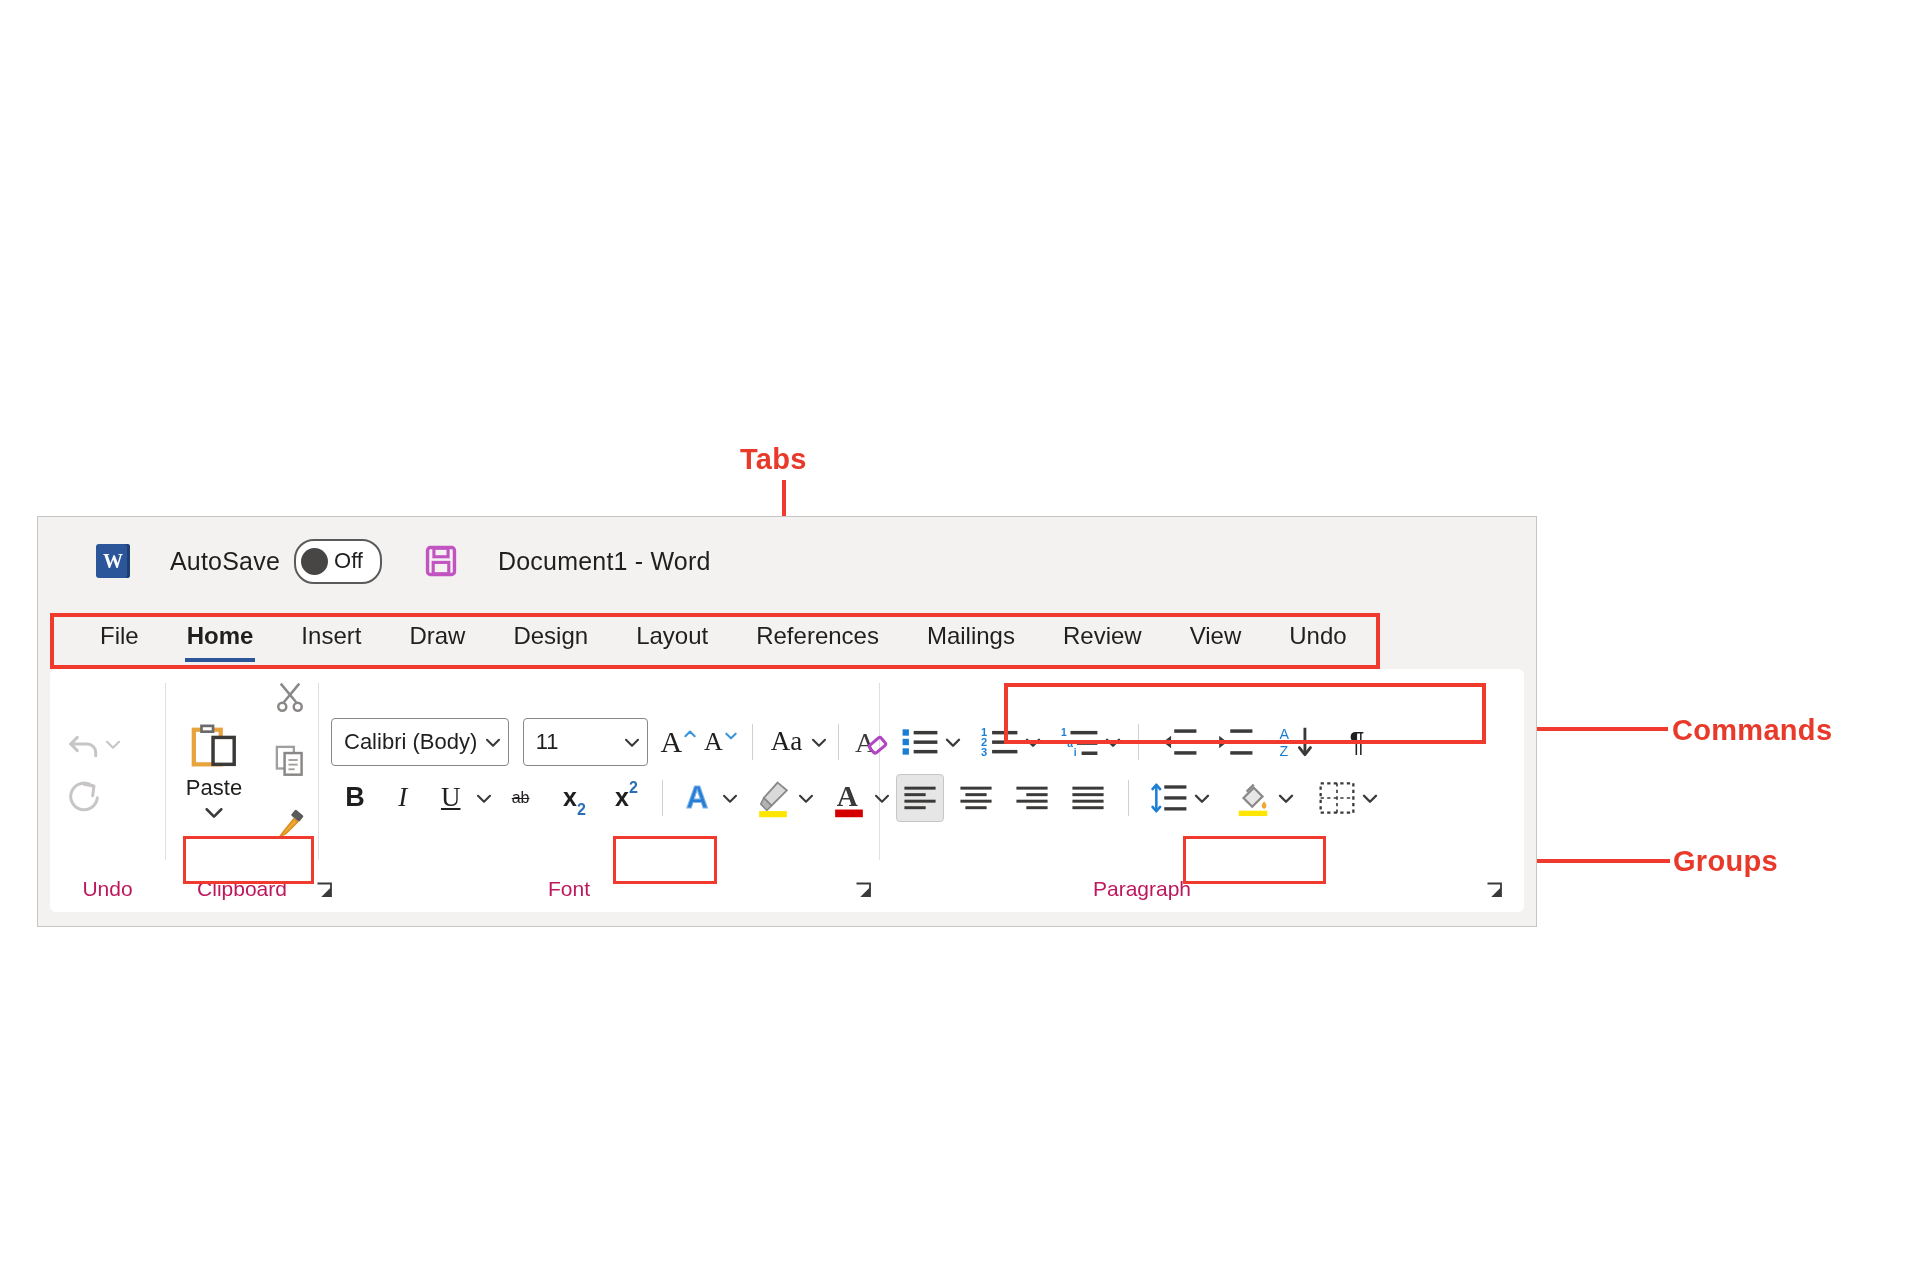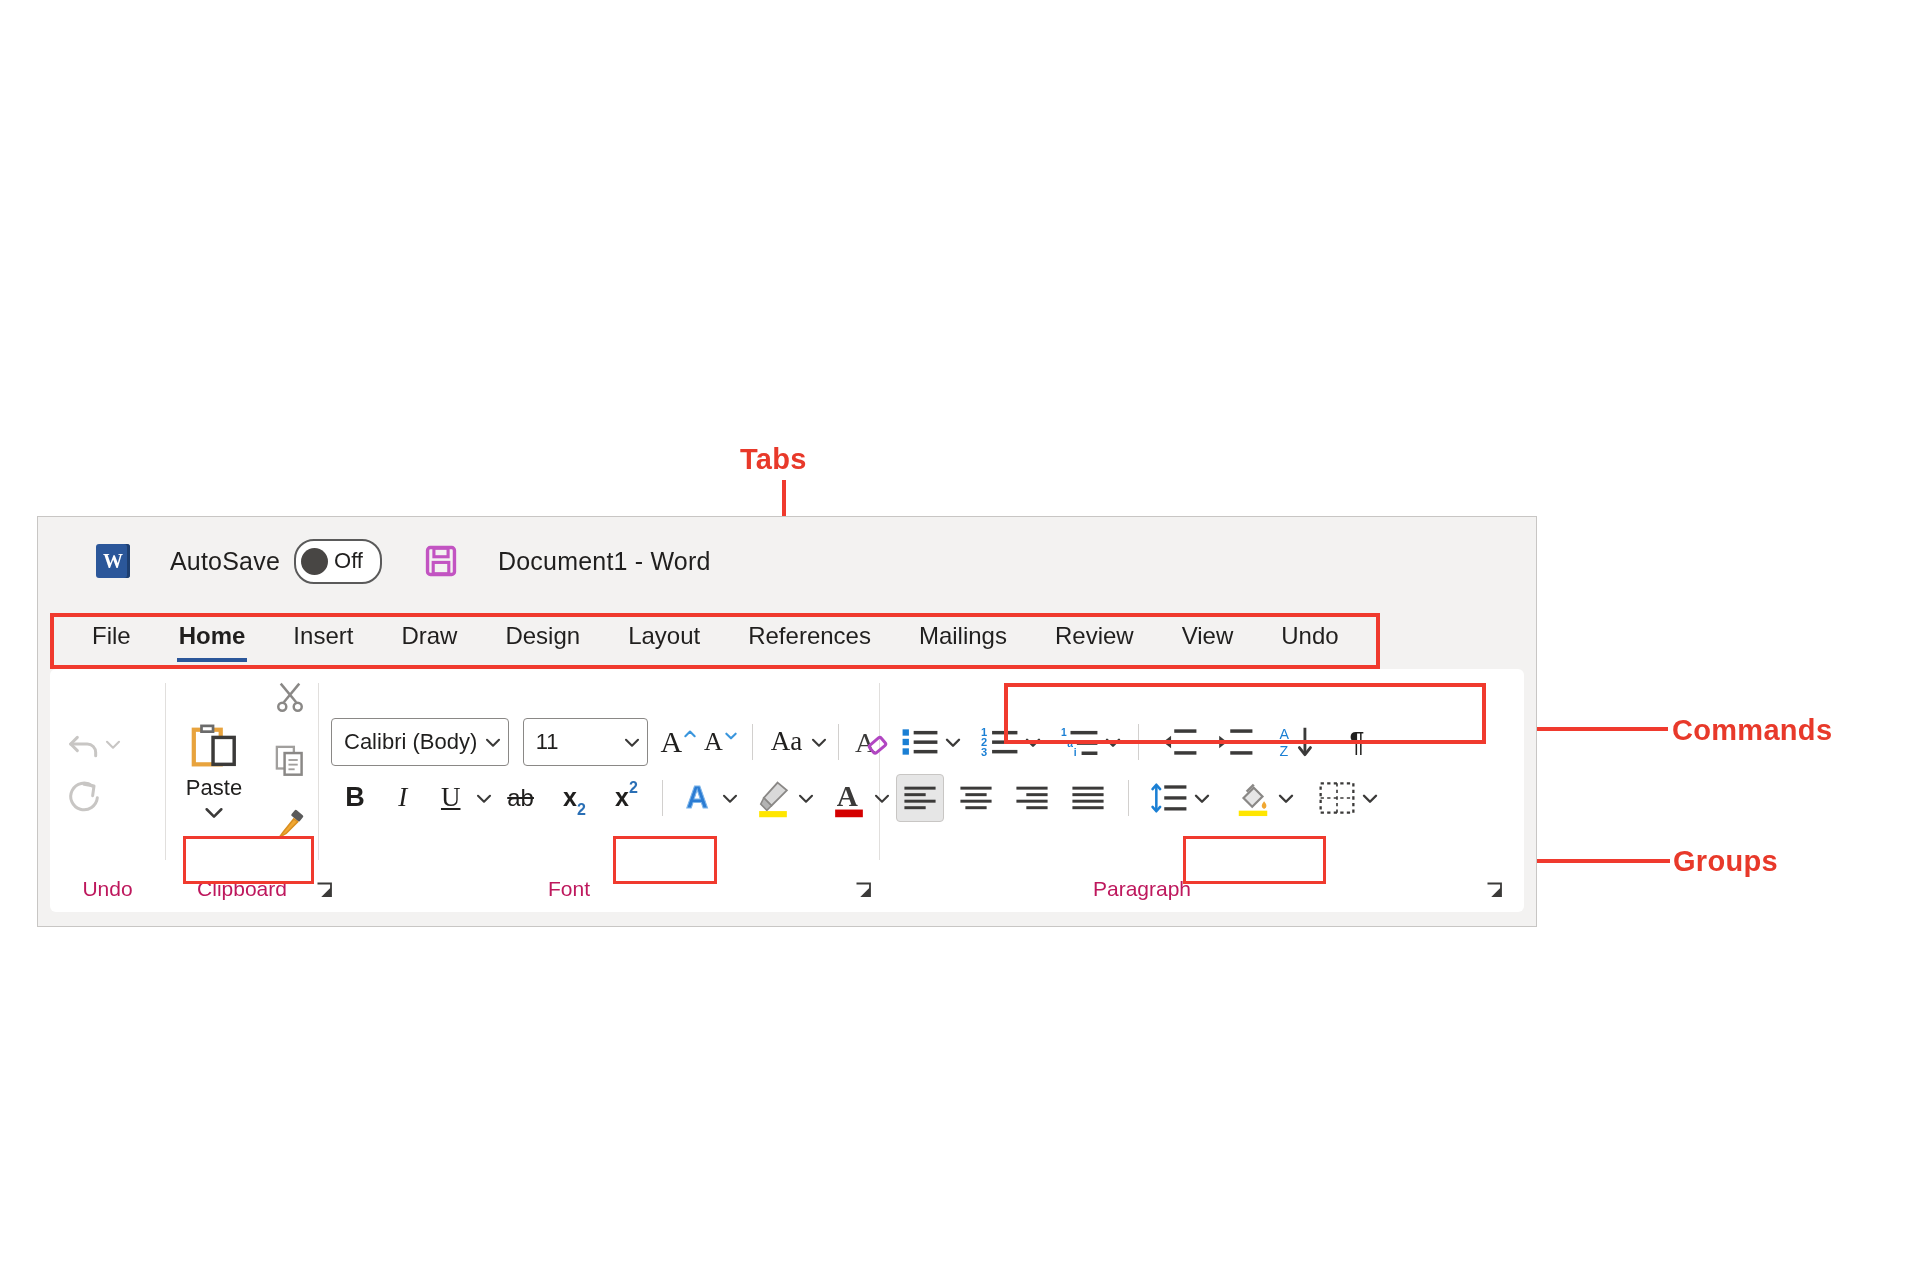--- a/index.html
+++ b/index.html
@@ -29,21 +29,21 @@
     margin-left:14px;width:88px;height:45px;border-radius:20px;background:#ffffff;
     border:2px solid #5a5a5a;display:flex;align-items:center;box-sizing:border-box;
     padding:0 5px;
   }
   #autosave-knob{width:27px;height:27px;border-radius:50%;background:#484644;flex:0 0 auto;}
   #autosave-state{font-size:22px;color:#201f1e;margin-left:6px;}
   #save-icon{margin-left:42px;display:flex;align-items:center;}
   #doc-title{font-size:25px;color:#201f1e;margin-left:40px;letter-spacing:.2px;}
   
   #tabs-row{
-    position:absolute;left:0;top:88px;width:100%;height:62px;
+    position:absolute;left:8px;top:88px;width:100%;height:62px;
     display:flex;align-items:center;padding-left:50px;box-sizing:border-box;
   }
   .tab{
     font-size:24px;color:#201f1e;margin-right:40px;position:relative;
     padding:6px 4px;white-space:nowrap;
   }
   .tab.active{font-weight:bold;}
   .tab.active::after{
     content:"";position:absolute;left:2px;right:2px;bottom:-6px;height:4px;background:#2b579a;
   }
@@ -291,21 +291,21 @@
             <div class="ico-btn">
               <span class="txtico" style="font-style:italic;">I</span>
             </div>
             <div class="ico-btn">
               <span class="txtico" style="text-decoration:underline;">U</span>
             </div>
             <svg class="chev" viewBox="0 0 12 12">
               <path d="M2 4.5 L6 8.5 L10 4.5" fill="none" stroke="#3b3a39" stroke-width="1.4" stroke-linecap="round" stroke-linejoin="round"></path>
             </svg>
             <div class="ico-btn" style="width:56px;">
-              <span class="txtico" style="text-decoration:line-through;font-family:'Liberation Sans',sans-serif;font-size:24px;">ab</span>
+              <span class="txtico" style="text-decoration:line-through;font-family:'Liberation Sans',sans-serif;font-size:16px;">ab</span>
             </div>
             <div class="ico-btn" style="width:52px;">
               <span class="txtico" style="font-family:'Liberation Sans',sans-serif;font-weight:bold;font-size:25px;">x</span>
                 <span style="font-size:16px;color:#2a6fb5;font-weight:bold;align-self:flex-end;margin-bottom:2px;">2</span>
             </div>
             <div class="ico-btn" style="width:52px;">
               <span class="txtico" style="font-family:'Liberation Sans',sans-serif;font-weight:bold;font-size:25px;">x</span>
                 <span style="font-size:16px;color:#2a6fb5;font-weight:bold;align-self:flex-start;margin-top:4px;">2</span>
             </div>
             <div class="mini-sep"></div>

